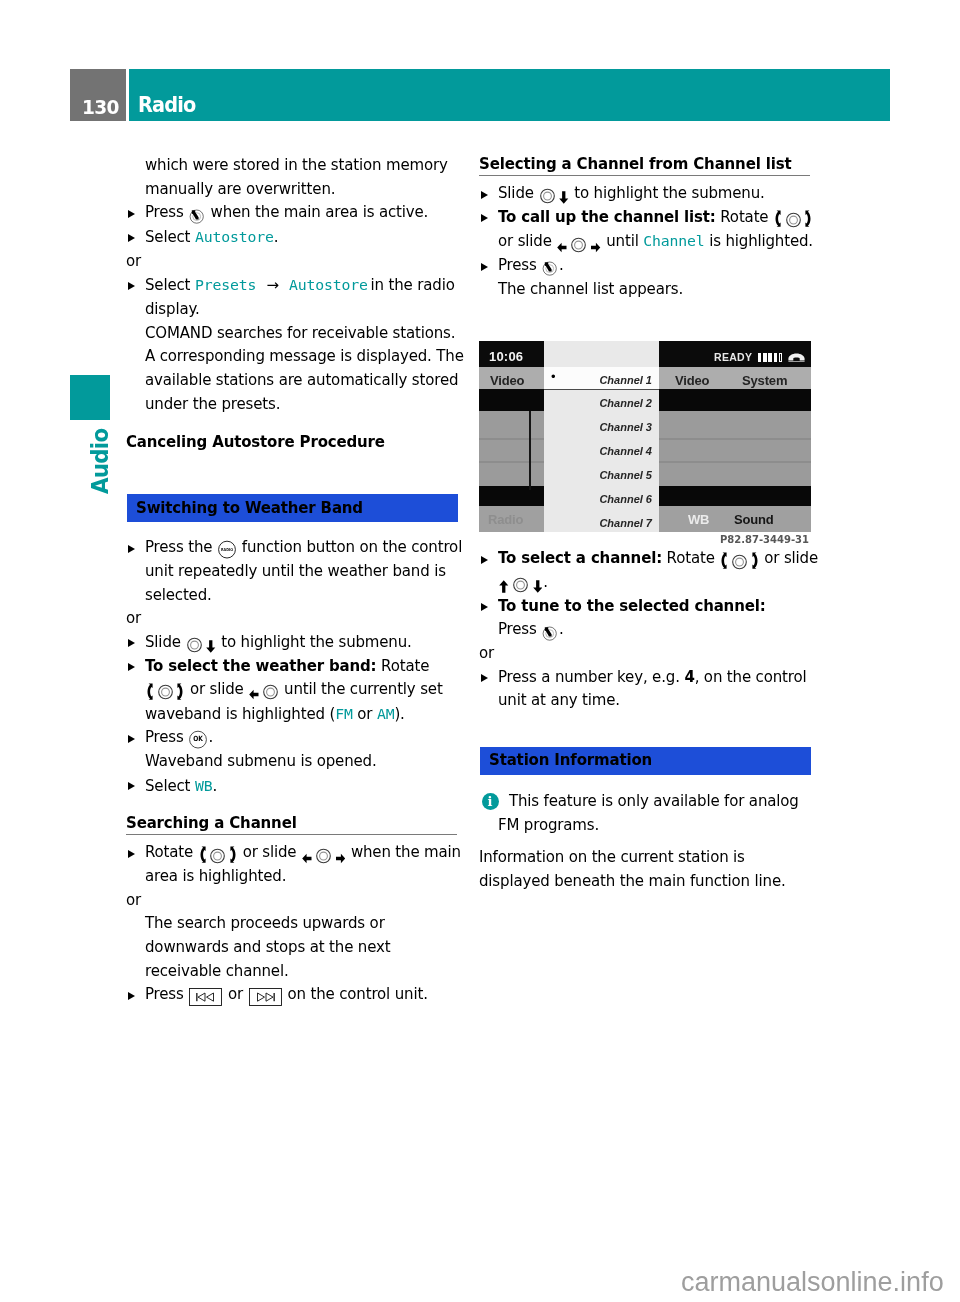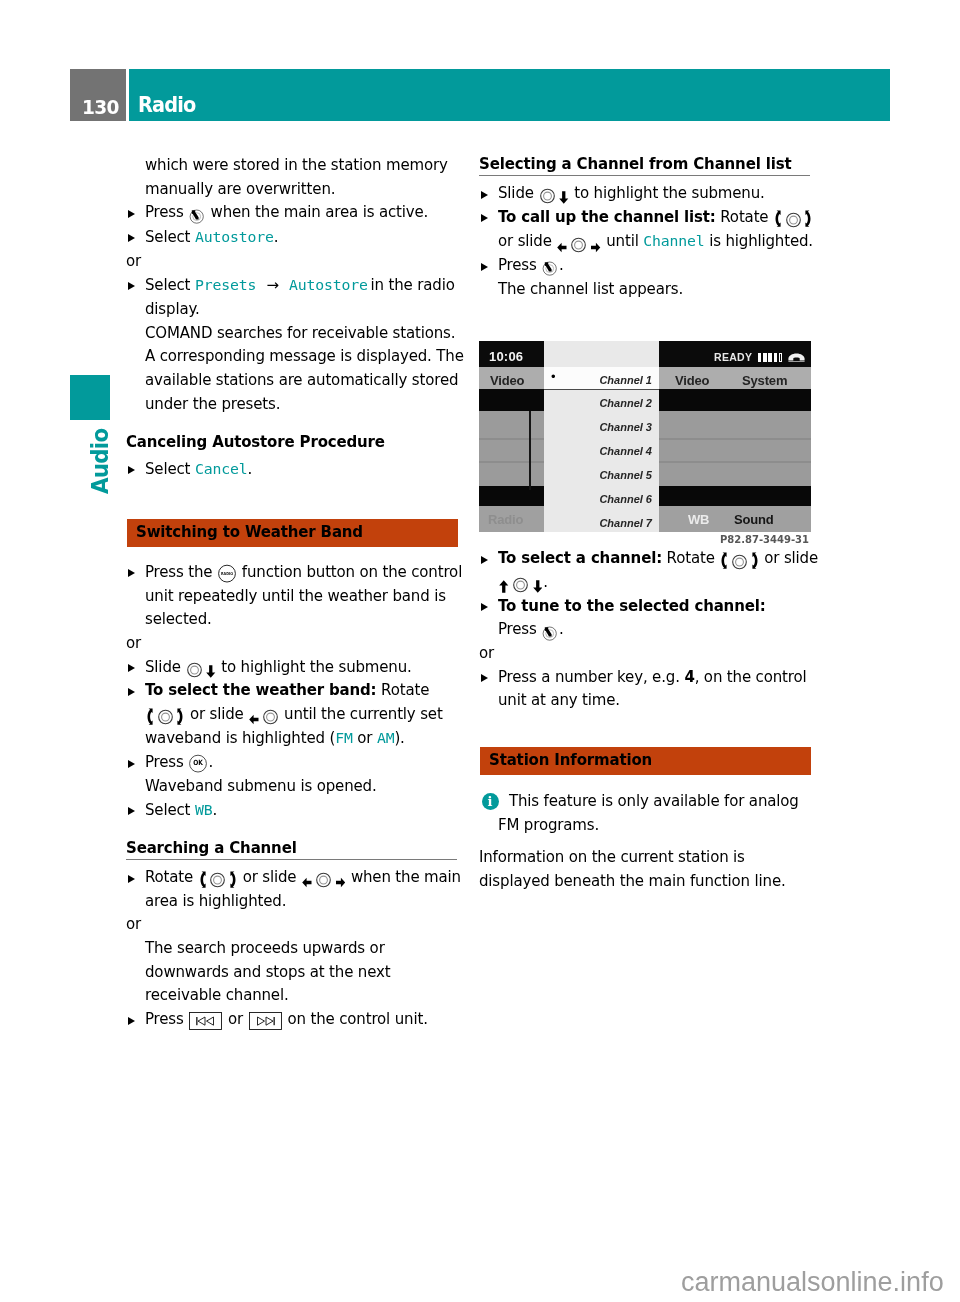--- a/index.html
+++ b/index.html
@@ -30,21 +30,21 @@
 
   
   .blk{position:relative;}
   .step{position:relative;padding-left:19px;}
   .step:before{content:"";position:absolute;left:2px;top:8.6px;
                border-left:7.4px solid #000;border-top:4.6px solid transparent;
                border-bottom:4.6px solid transparent;}
   .cont{padding-left:19px;}
   .or{padding-left:0;}
 
-  .h-gray{background:#c2410c;padding:2.5px 0 2.5px 9px;font-weight:bold;font-size:15px;
+  .h-gray{background:#1d4ed8;padding:2.5px 0 2.5px 9px;font-weight:bold;font-size:15px;
           line-height:23px;margin-left:1px;width:322px;}
   .h-rule{font-weight:bold;font-size:15px;line-height:21px;
           border-bottom:1.5px solid #7a7a7a;width:331px;}
   .h-plain{font-weight:bold;font-size:15px;line-height:29px;}
 
   .mono{font-family:"DejaVu Sans Mono",monospace;color:#029a9b;font-size:14.8px;}
   .info-i{display:block;width:17px;height:17px;border-radius:50%;
           background:#029a9b;color:#fff;font-size:13px;font-weight:bold;
           text-align:center;line-height:17.4px;font-family:"DejaVu Serif",serif;}
   .infoblk{position:relative;padding-left:19px;text-indent:11px;}
@@ -120,21 +120,20 @@
       <div class="blk step">Press <span class="sym"><svg width="15.5" height="16" viewBox="0 0 155 160">
             <circle cx="77" cy="86" r="66" fill="none" stroke="#3a3a3a" stroke-width="7"></circle>
             <circle cx="77" cy="86" r="39" fill="none" stroke="#9a9a9a" stroke-width="6.5"></circle>
             <path d="M28 22 L62 22 L62 40 L96 92 L96 114 L70 114 L40 62 L28 56 Z" fill="#000"></path>
           </svg></span> when the main area is active.</div>
       <div class="blk step">Select <span class="mono">Autostore</span>.</div>
       <div class="blk or">or</div>
       <div class="blk step">Select <span class="mono">Presets</span>  <span>→</span>  <span class="mono">Autostore</span> in the radio display.</div>
       <div class="blk cont">COMAND searches for receivable stations. A corresponding message is displayed. The available stations are automatically stored under the presets.</div>
       <div class="blk h-plain" style="margin-top: 12px;">Canceling Autostore Procedure</div>
-      <div class="blk step">Select <span class="mono">Cancel</span>.</div>
       <div class="blk h-gray" style="margin-top: 37px;">Switching to Weather Band</div>
       <div class="blk step" style="margin-top: 14px;">Press the <span class="sym"><svg width="18" height="19" viewBox="0 0 180 190">
             <circle cx="90" cy="96" r="84" fill="none" stroke="#111" stroke-width="9"></circle>
             <text x="90" y="108" font-size="40" text-anchor="middle" font-family="DejaVu Sans Condensed, DejaVu Sans, sans-serif" font-weight="bold" fill="#111" textLength="120" lengthAdjust="spacingAndGlyphs">RADIO</text>
           </svg></span> function button on the control unit repeatedly until the weather band is selected.</div>
       <div class="blk or">or</div>
       <div class="blk step">Slide <span class="symgroup"><span class="sym"><svg width="15" height="16" viewBox="0 0 15 16">
               <circle cx="7.5" cy="8" r="6.8" fill="none" stroke="#3a3a3a" stroke-width="1.1"></circle>
               <circle cx="7.5" cy="8" r="3.9" fill="none" stroke="#949494" stroke-width="1.05"></circle>
             </svg></span> <span class="sym"><svg width="9.5" height="13" viewBox="0 0 9.5 13">

